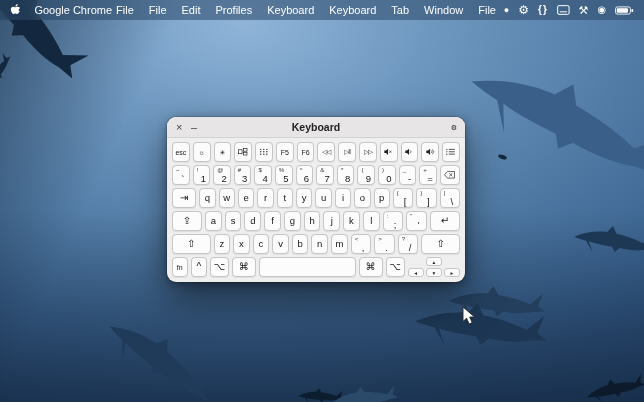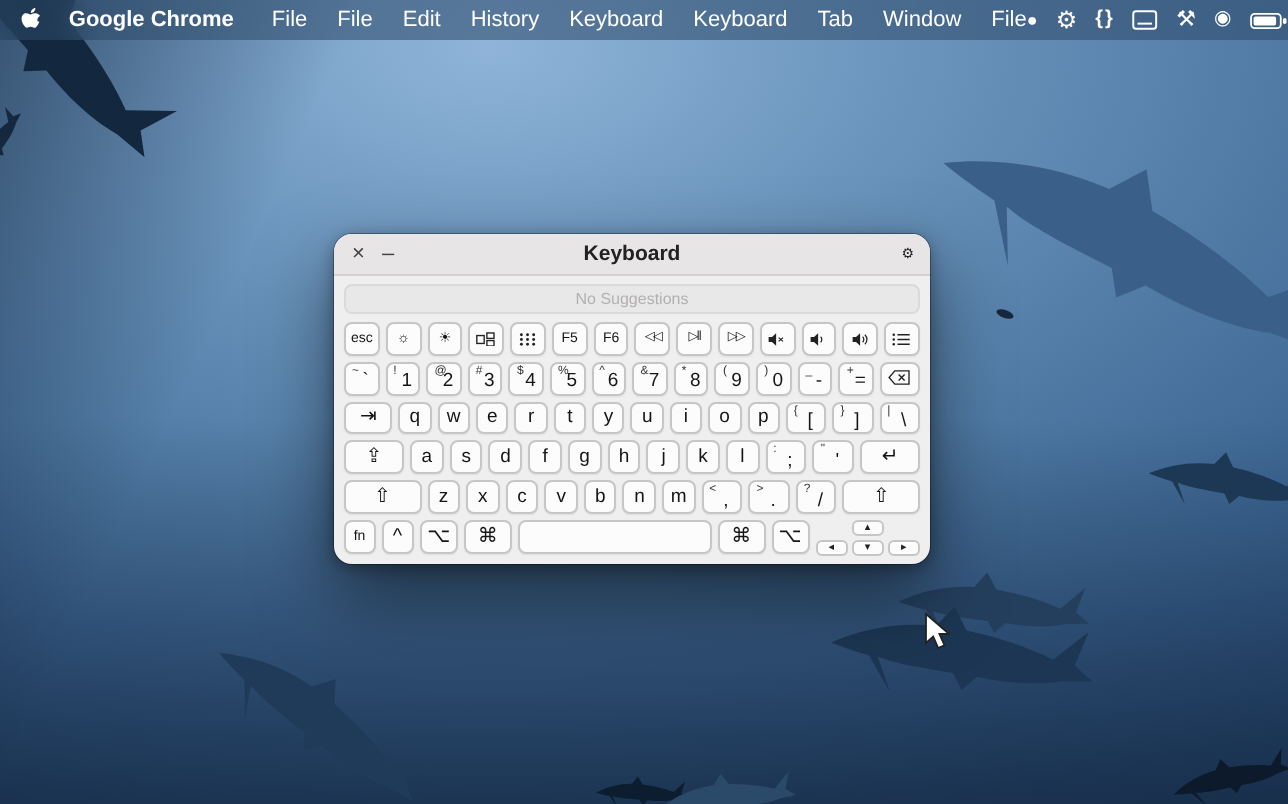--- a/index.html
+++ b/index.html
@@ -10,21 +10,21 @@
       linear-gradient(115deg, rgba(16,34,56,.55) 0%, rgba(16,34,56,0) 22%),
       radial-gradient(130% 120% at 38% 6%, #8fb4d8 0%, #6f98c0 22%, #527ca6 46%, #3a6390 68%, #2b4f7a 84%, #224568 100%);}
   .shark{position:absolute;pointer-events:none;}
   .shark svg{display:block;width:100%;height:auto;}
   .fishdot{position:absolute;width:9px;height:4px;border-radius:50%;background:#16293c;}
 
   
   .menubar{position:absolute;top:0;left:0;right:0;height:20px;z-index:30;display:flex;align-items:center;
     padding:0 10px;background:rgba(44,72,104,.55);backdrop-filter:blur(8px);color:#fff;font-size:11px;}
   .menubar .apple{display:flex;align-items:center;margin-right:14px;}
-  .appname{font-weight:bold;margin-right:19px;white-space:nowrap;}
+  .appname{font-weight:normal;margin-right:4px;white-space:nowrap;}
   .menus{display:flex;gap:15px;}
   .mitem{white-space:nowrap;cursor:default;}
   .mb-spacer{flex:1;}
   .status{display:flex;align-items:center;gap:9px;}
   .sicon{display:flex;align-items:center;line-height:1;color:#fff;}
   .s9{font-size:9px}.s10{font-size:10px}.s11{font-size:11px}.s12{font-size:12px}
   .s10b{font-size:10px;font-weight:bold;letter-spacing:1px}
   .msvg{height:10px;width:auto;display:block;}
 
   
@@ -124,21 +124,21 @@
     <span class="apple sicon" id="apple-slot">
         <svg class="msvg" viewBox="0 0 13 15" style="height:12px">
           <path fill="#fff" d="M10.8,8c0-2,1.6-3,1.7-3.1C11.6,3.5,10.1,3.3,9.6,3.3C8.3,3.2,7.2,4,6.6,4C5.9,4,4.9,3.3,3.8,3.3C2.4,3.3,1,4.5,1,6.7c0,1.4,0.5,2.8,1.2,3.8c0.6,0.9,1.3,1.9,2.2,1.9c0.9,0,1.2-0.6,2.3-0.6c1.1,0,1.4,0.6,2.3,0.6c0.9,0,1.5-0.9,2.1-1.8c0.5-0.8,0.7-1.2,1-2C11.6,8.5,10.8,8,10.8,8z M8.9,2.1C9.4,1.5,9.7,0.7,9.6,0C8.9,0,8.1,0.4,7.6,1C7.1,1.5,6.7,2.3,6.8,3.1C7.6,3.1,8.4,2.7,8.9,2.1z"></path>
         </svg>
       </span>
     <span class="appname">Google Chrome</span>
     <span class="menus">
         <span class="mitem">File</span>
         <span class="mitem">File</span>
         <span class="mitem">Edit</span>
-        <span class="mitem">History</span>
+        <span class="mitem">Profiles</span>
         <span class="mitem">Keyboard</span>
         <span class="mitem">Keyboard</span>
         <span class="mitem">Tab</span>
         <span class="mitem">Window</span>
         <span class="mitem">File</span>
       </span>
     <span class="mb-spacer"></span>
     <span class="status">
         <span class="sicon">
           <span class="s9">●</span>
@@ -173,23 +173,20 @@
   </div>
 
   <div class="window">
     <div class="titlebar">
       <span class="tb-btn tb-close">×</span>
       <span class="tb-btn tb-min">–</span>
       <span>Keyboard</span>
       <span class="tb-gear" id="tbgear-slot">
           <span class="ig">⚙</span>
         </span>
-    </div>
-    <div class="sugg">
-      <span>No Suggestions</span>
     </div>
     <div class="keys">
         <div class="krow">
           <div class="key txt-s" style="flex: 1 1 0px;">
             <span class="main">esc</span>
           </div>
           <div class="key" style="flex: 1 1 0px;">
             <span class="ig">☼</span>
           </div>
           <div class="key" style="flex: 1 1 0px;">

